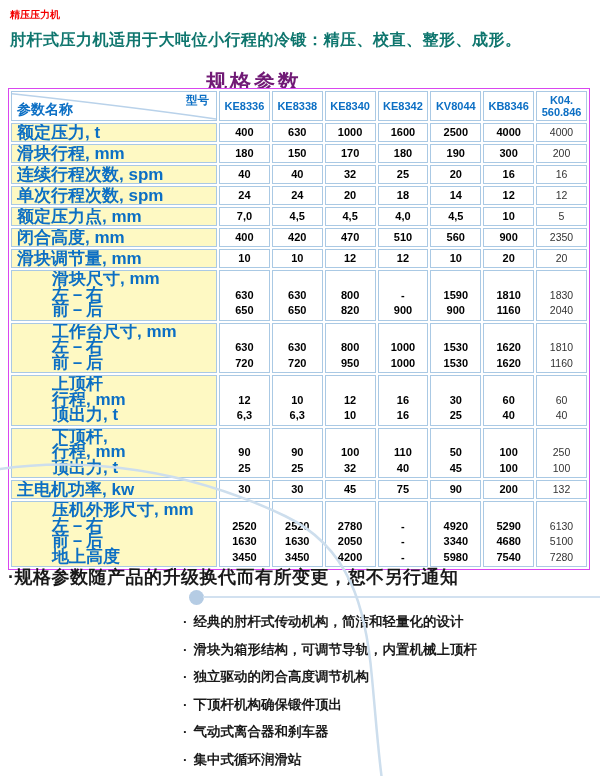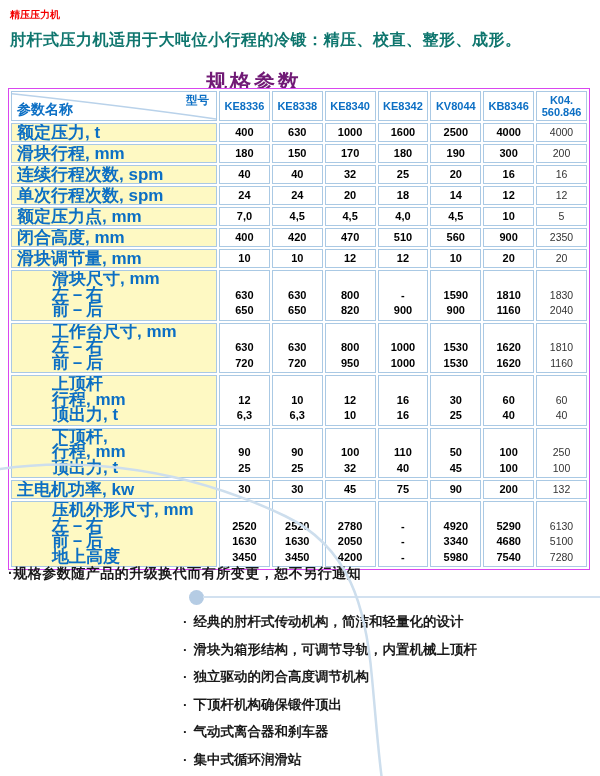--- a/index.html
+++ b/index.html
@@ -38,21 +38,21 @@
   tr.r-group td.label{vertical-align:top;height:auto;padding-left:40px;}
   td.value{
     background:#fff;color:#000;font-size:11px;font-weight:bold;text-align:center;
     vertical-align:middle;height:15px;line-height:15px;
   }
   tr.r-group td.value{vertical-align:top;height:auto;}
   td.value.last{font-weight:normal;font-size:10.5px;color:#333;}
   .gl{height:15.5px;line-height:15.5px;white-space:nowrap;}
   .gl.sp{height:15.5px;}
   .note{
-    position:absolute;left:8px;top:565px;color:#1a1a1a;font-size:14px;font-weight:bold;letter-spacing:0.5px;
+    position:absolute;left:8px;top:565px;color:#1a1a1a;font-size:18px;font-weight:bold;letter-spacing:0.5px;
   }
   .divider-dot{
     position:absolute;left:189px;top:590px;width:15px;height:15px;border-radius:50%;
     background:#b5cce4;
   }
   .divider-line{
     position:absolute;left:203px;top:596px;width:397px;height:2px;background:#d2e1f0;
   }
   .features{
     position:absolute;left:183px;top:615px;margin:0;padding:0;list-style:none;

